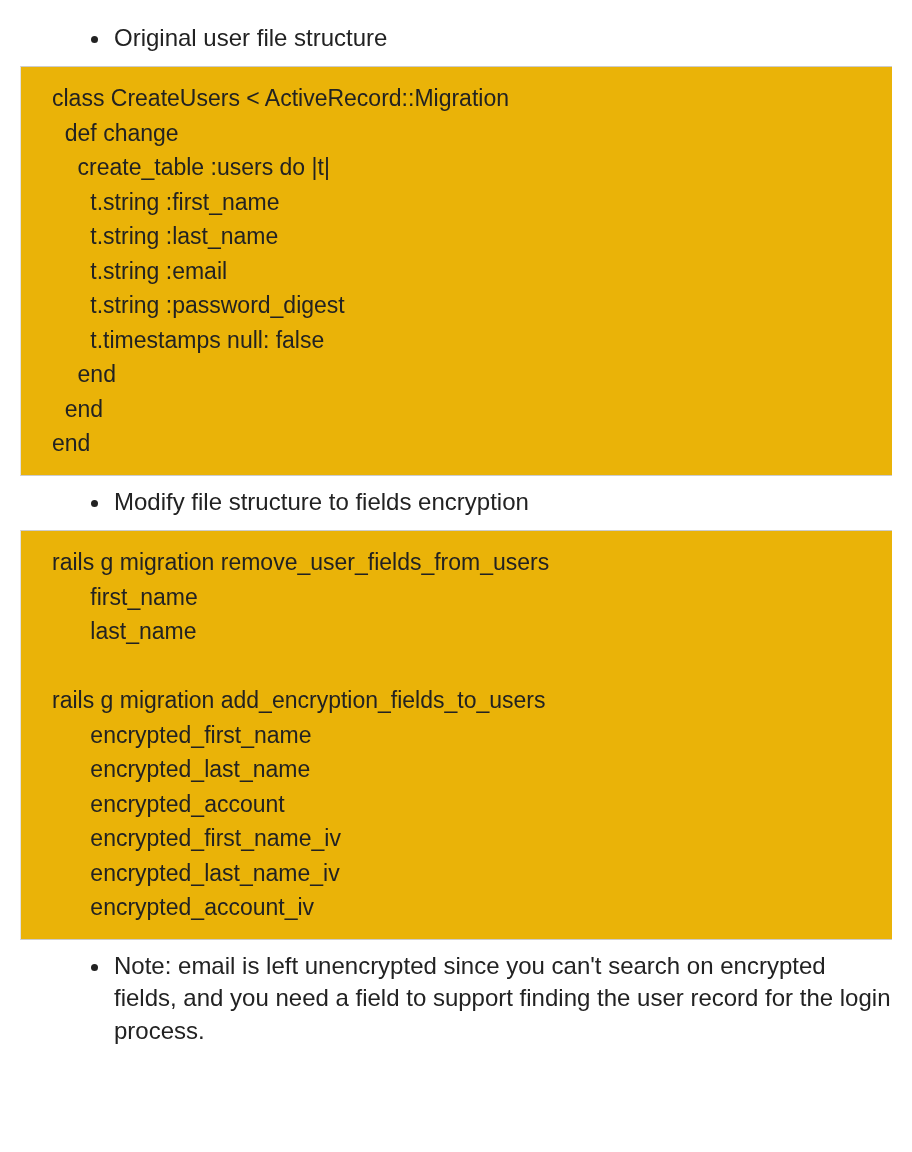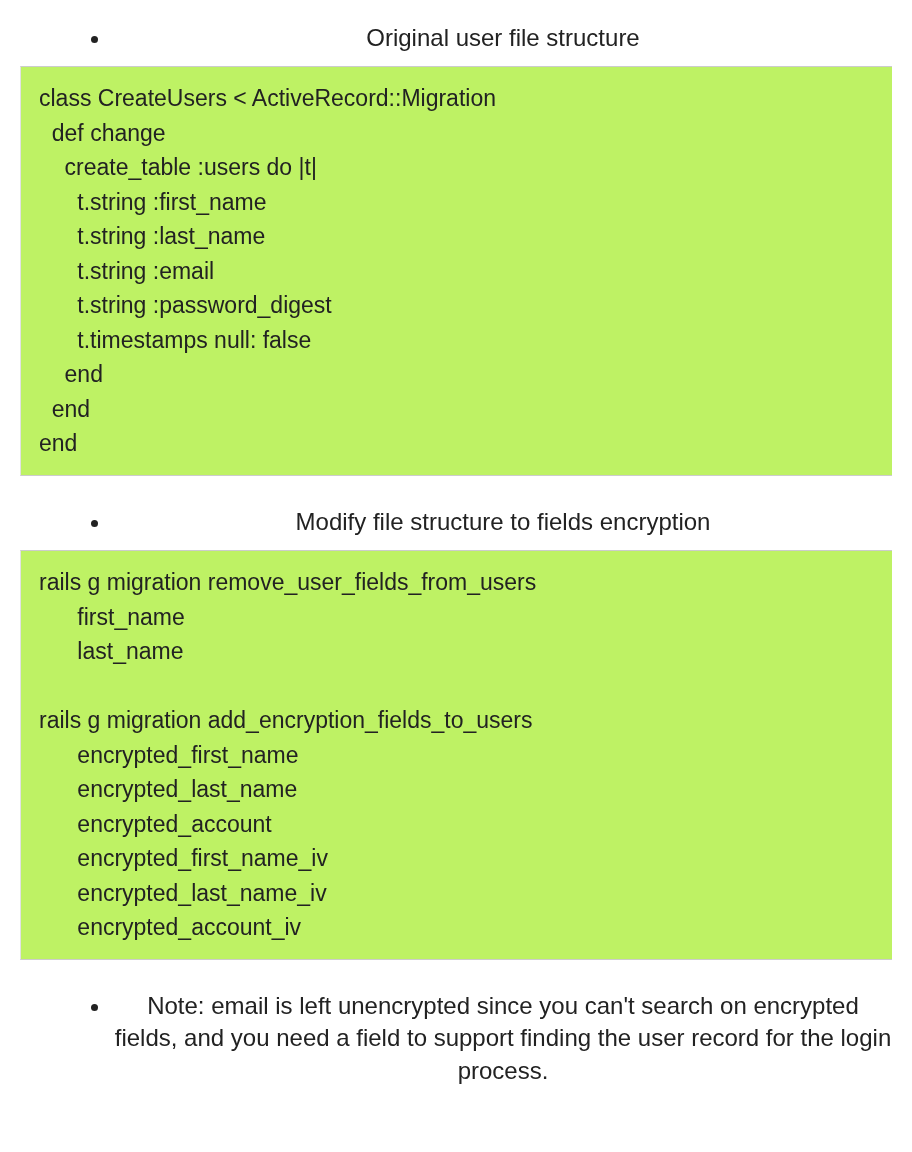--- a/index.html
+++ b/index.html
@@ -18,30 +18,29 @@
   ul.bullets {
     list-style: disc;
     padding-left: 92px;
     margin: 0 0 12px 0;
   }
   ul.bullets li {
     font-size: 24px;
     line-height: 1.35;
     margin: 0;
     padding-left: 2px;
-    text-align: center;
   }
   pre.codeblock {
-    background: #bef264;
+    background: #eab308;
     border: 1px solid #e2e2e2;
     border-top: 1px solid #ccc;
     border-bottom: 1px solid #ccc;
     border-right: none;
-    margin: 6px 0 30px 0;
-    padding: 14px 18px 14px 18px;
+    margin: 6px 0 10px 0;
+    padding: 14px 18px 14px 31px;
     font-family: "Lucida Sans Unicode", "Lucida Grande", "Segoe UI", "Tahoma", sans-serif;
     font-size: 23px;
     line-height: 1.5;
     white-space: pre;
     overflow: hidden;
     color: #222;
   }
 </style>
 </head>
 <body>

